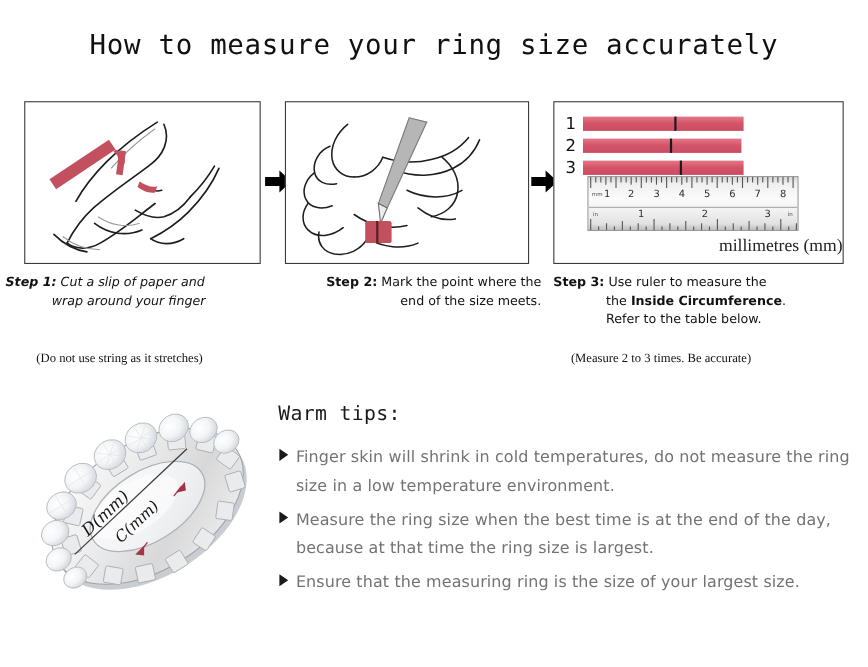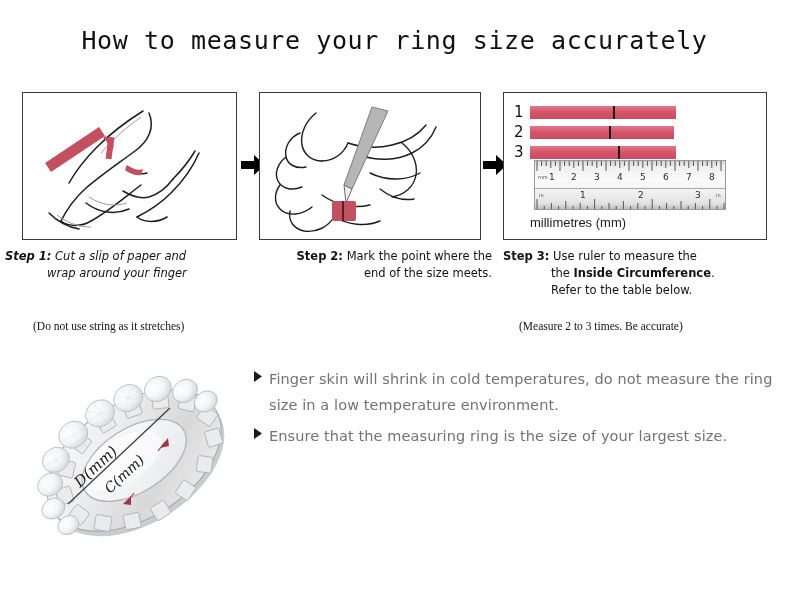--- a/index.html
+++ b/index.html
@@ -118,23 +118,23 @@
     font-family: "DejaVu Sans", sans-serif;
     font-size: 5px;
     color: #4a4a4a;
     line-height: 1;
   }
   .mm-label {
     position: absolute;
     left: 0;
     top: 122px;
     width: 100%;
-    text-align: left;
-    font-family: Liberation Sans, sans-serif;
-    font-size: 13px;
+    text-align: right;
+    font-family: Liberation Serif, serif;
+    font-size: 16px;
     color: #222;
     padding-left: 26px;
     box-sizing: border-box;
   }
 
   
   .captions {
     position: absolute;
     left: 0;
     top: 248px;
@@ -514,30 +514,39 @@
       <path d="M142 96 L 150 86 L 151 94 Z" fill="#a63345"></path>
       <path d="M113 144 L 105 152 L 113 153 Z" fill="#a63345"></path>
       <line x1="147" y1="90" x2="140" y2="99" stroke="#a63345" stroke-width="1.2"></line>
       <line x1="116" y1="141" x2="109" y2="150" stroke="#a63345" stroke-width="1.2"></line>
     </g>
     <text x="92" y="142" font-family="DejaVu Serif, serif" font-size="14" font-style="italic" fill="#151515" transform="rotate(-43 92 142)">C(mm)</text>
   </svg>
 </div>
 
 <div class="tips">
+  <div class="tips-title">Warm tips:</div>
 
   <div class="tip">
     <span class="tip-bullet">
       <svg width="10" height="11" viewBox="0 0 10 11">
           <path d="M1 0 L 9 5.5 L 1 11 Z" fill="#1a1a1a"></path>
         </svg>
     </span>
     <span class="tip-text">Finger skin will shrink in cold temperatures, do not measure the ring size in a low temperature environment.</span>
   </div>
 
+  <div class="tip">
+    <span class="tip-bullet">
+      <svg width="10" height="11" viewBox="0 0 10 11">
+          <path d="M1 0 L 9 5.5 L 1 11 Z" fill="#1a1a1a"></path>
+        </svg>
+    </span>
+    <span class="tip-text">Measure the ring size when the best time is at the end of the day, because at that time the ring size is largest.</span>
+  </div>
 
   <div class="tip">
     <span class="tip-bullet">
       <svg width="10" height="11" viewBox="0 0 10 11">
           <path d="M1 0 L 9 5.5 L 1 11 Z" fill="#1a1a1a"></path>
         </svg>
     </span>
     <span class="tip-text">Ensure that the measuring ring is the size of your largest size.</span>
   </div>
 </div>

